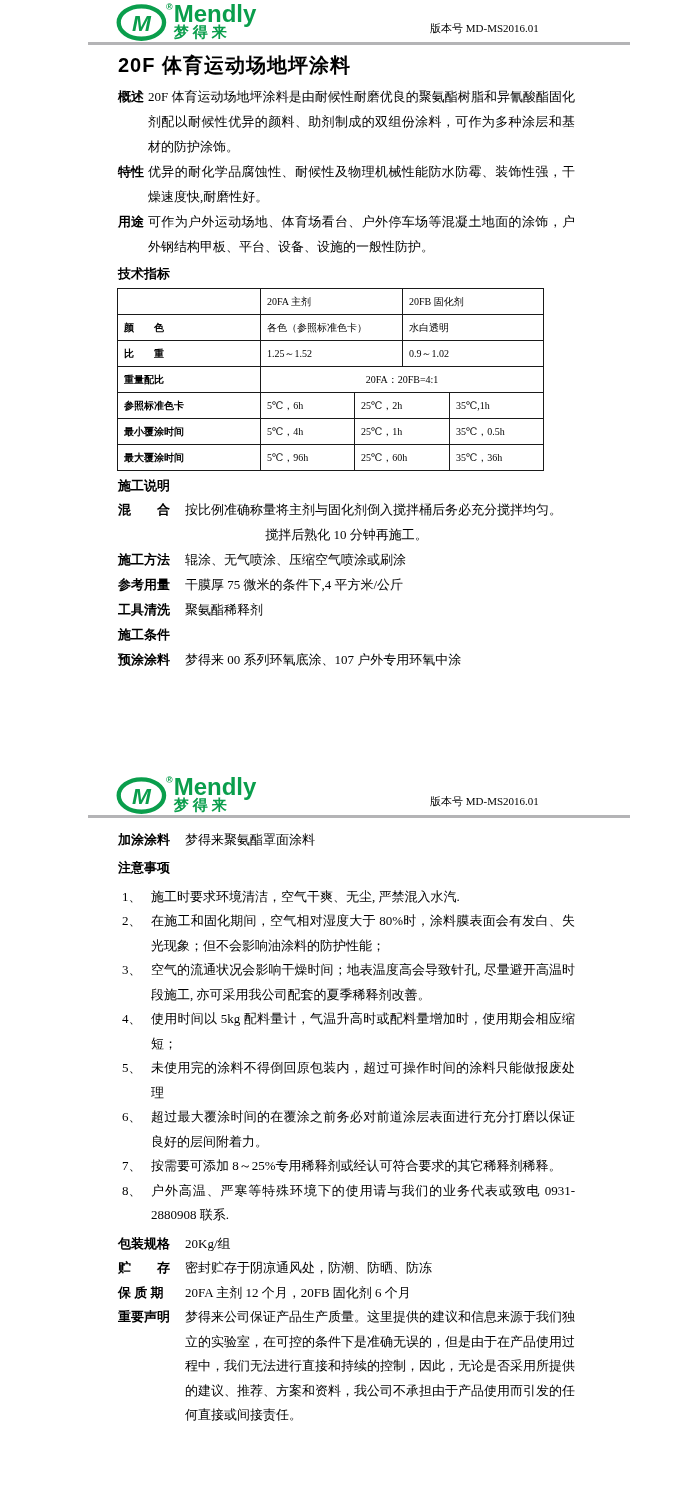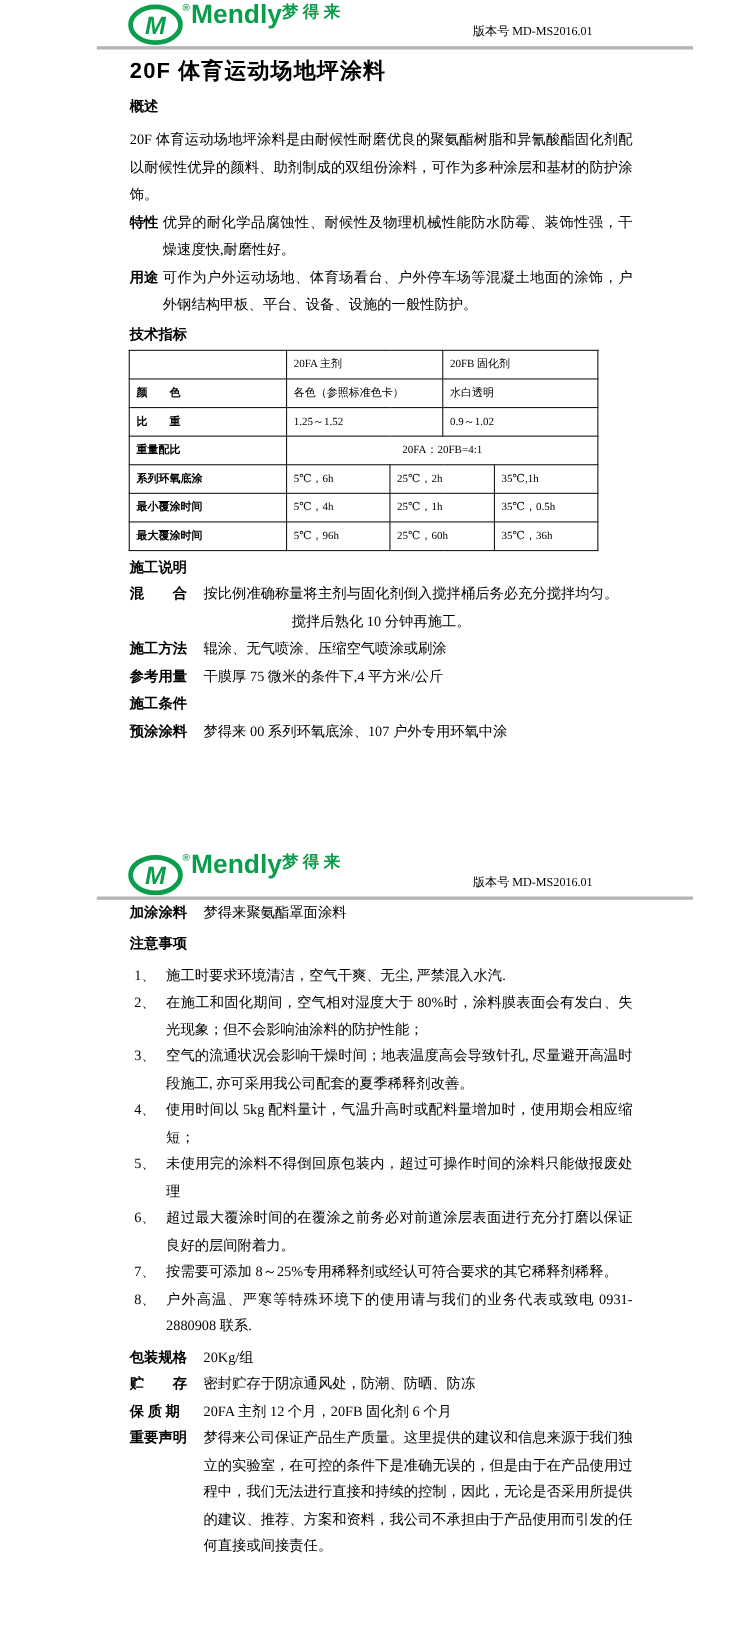--- a/index.html
+++ b/index.html
@@ -12,38 +12,38 @@
   body{font-family:"Liberation Serif","DejaVu Serif",serif;color:var(--ink);}
   .sheet{position:relative;width:687px;height:1502px;background:#fff;overflow:hidden;}
   .page{position:absolute;left:0;width:687px;}
 
   
   .hdr{position:relative;height:45px;}
   .logo{position:absolute;left:116px;top:3px;display:flex;align-items:flex-start;}
   .logo-mark{width:54px;height:38px;}
   .reg{font-size:9px;color:var(--green);font-weight:bold;line-height:10px;margin:-1px 1px 0 -4px;
        font-family:"Liberation Sans","DejaVu Sans",sans-serif;}
-  .logo-words{display:flex;flex-direction:row;}
+  .logo-words{display:flex;flex-direction:column;}
   .logo-en{font-family:"Liberation Sans","DejaVu Sans",sans-serif;font-weight:bold;
            font-size:24px;line-height:21px;color:var(--green);letter-spacing:0px;}
   .logo-cn{font-size:15px;line-height:17px;font-weight:bold;color:var(--green);letter-spacing:4px;}
   .version{position:absolute;left:430px;top:21px;font-size:11px;}
   .hdr-rule{position:absolute;left:88px;top:42px;width:542px;height:3px;background:var(--rule);}
 
   
   .content{margin-left:118px;width:457px;font-size:13px;line-height:25px;}
   .title{font-family:"Liberation Sans","DejaVu Sans",sans-serif;font-weight:bold;
          font-size:20px;line-height:28px;margin-top:6px;letter-spacing:1px;}
   .h2{font-weight:bold;line-height:22px;margin-top:4px;}
   .row{display:flex;align-items:flex-start;}
   .row .lbl{font-weight:bold;flex:0 0 30px;}
   .row.wide .lbl{flex:0 0 67px;}
   .row .txt{flex:1;text-align:justify;}
   .fullline{text-align:center;}
-  .mt5{margin-top:5px;flex-direction:column;}
+  .mt5{margin-top:5px;}
 
   
   table.spec{border-collapse:collapse;width:426px;margin:3px 0 2px -1px;table-layout:fixed;}
   table.spec td{border:1px solid #1a1a1a;height:26px;padding:0 6px;font-size:10px;vertical-align:middle;}
   table.spec td.b{font-weight:bold;}
   table.spec td.ctr{text-align:center;}
 
   
   .content.p2{line-height:24.5px;}
   .note{display:flex;align-items:flex-start;}
@@ -116,21 +116,21 @@
         <tr>
           <td class="b">比　　重</td>
           <td colspan="2">1.25～1.52</td>
           <td colspan="2">0.9～1.02</td>
         </tr>
         <tr>
           <td class="b">重量配比</td>
           <td colspan="4" class="ctr">20FA：20FB=4:1</td>
         </tr>
         <tr>
-          <td class="b">系列环氧底涂</td>
+          <td class="b">参照标准色卡</td>
           <td>5℃，6h</td>
           <td colspan="2">25℃，2h</td>
           <td>35℃,1h</td>
         </tr>
         <tr>
           <td class="b">最小覆涂时间</td>
           <td>5℃，4h</td>
           <td colspan="2">25℃，1h</td>
           <td>35℃，0.5h</td>
         </tr>
@@ -154,20 +154,24 @@
       <div class="row wide">
         <span class="lbl">施工方法</span>
         <p class="txt">辊涂、无气喷涂、压缩空气喷涂或刷涂</p>
       </div>
 
       <div class="row wide">
         <span class="lbl">参考用量</span>
         <p class="txt">干膜厚 75 微米的条件下,4 平方米/公斤</p>
       </div>
 
+      <div class="row wide">
+        <span class="lbl">工具清洗</span>
+        <p class="txt">聚氨酯稀释剂</p>
+      </div>
 
       <div class="row wide">
         <span class="lbl">施工条件</span>
       </div>
 
       <div class="row wide">
         <span class="lbl">预涂涂料</span>
         <p class="txt">梦得来 00 系列环氧底涂、107 户外专用环氧中涂</p>
       </div>
     </div>
@@ -184,21 +188,21 @@
         <div class="logo-words">
           <div class="logo-en">Mendly</div>
           <div class="logo-cn">梦得来</div>
         </div>
       </div>
       <div class="version">版本号 MD-MS2016.01</div>
       <div class="hdr-rule"></div>
     </header>
 
     <div class="content p2">
-      <div class="row wide" style="">
+      <div class="row wide" style="margin-top:10px;">
         <span class="lbl">加涂涂料</span>
         <p class="txt">梦得来聚氨酯罩面涂料</p>
       </div>
 
       <div class="h2">注意事项</div>
 
       <div class="notes">
         <div class="note">
           <span class="num">1、</span>
           <p class="txt">施工时要求环境清洁，空气干爽、无尘, 严禁混入水汽.</p>

